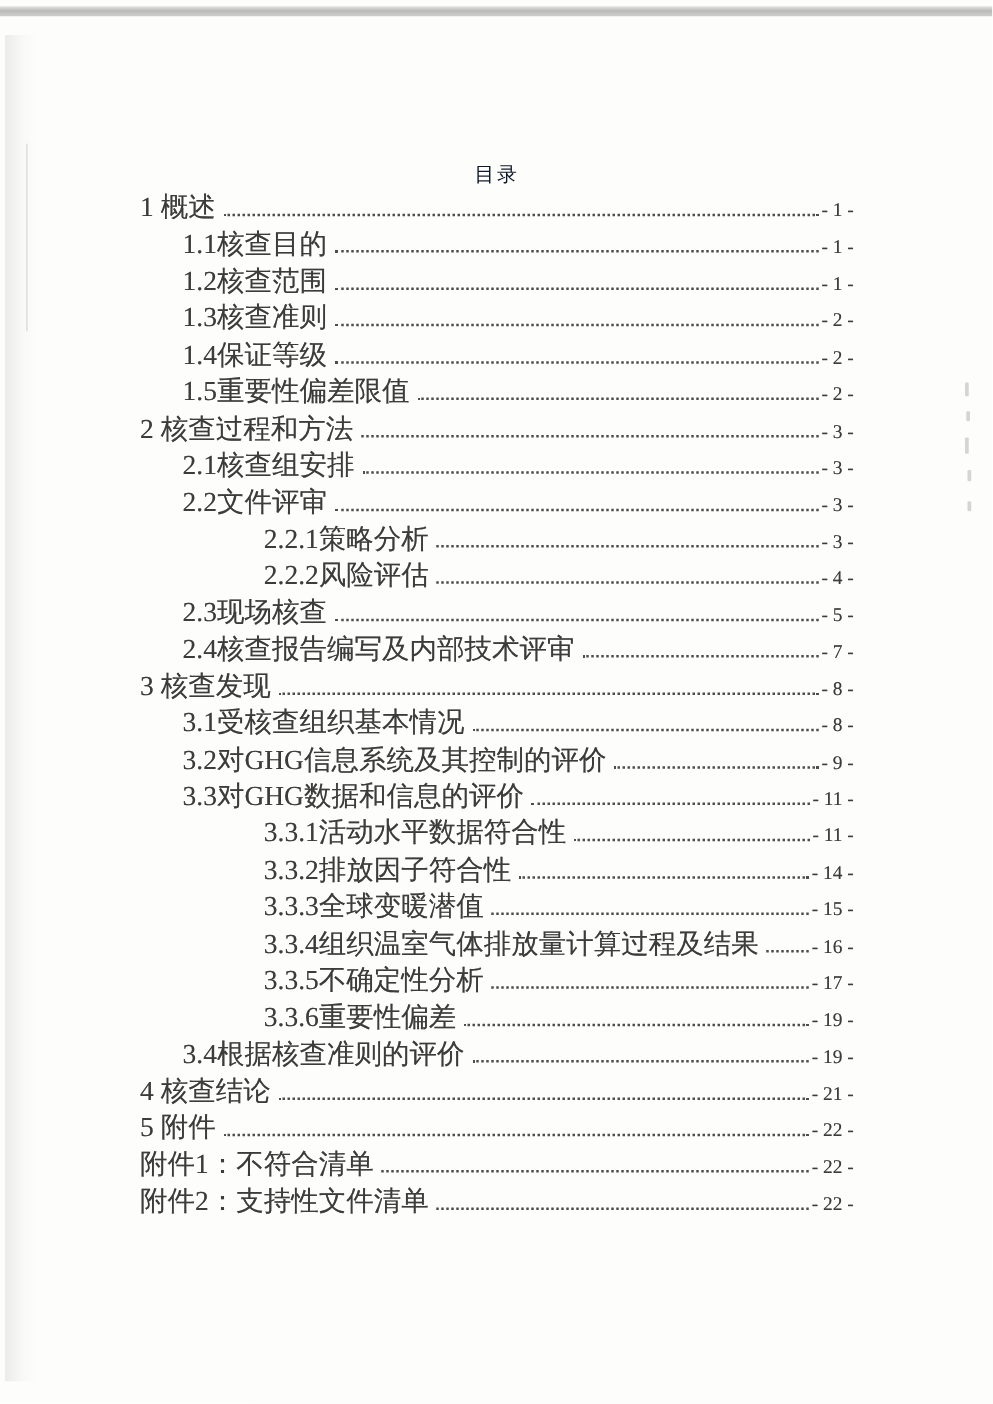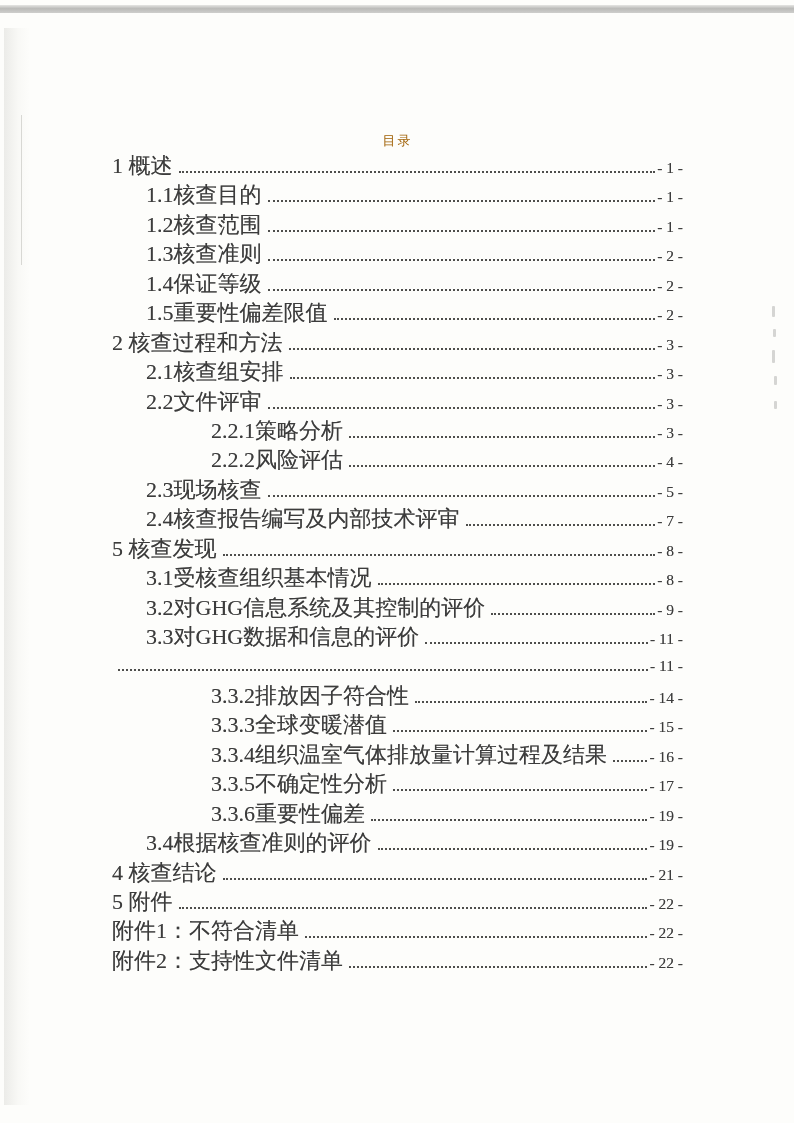--- a/index.html
+++ b/index.html
@@ -46,25 +46,25 @@
   
   .toc {
     position: absolute;
     left: 112px;
     top: 131px;
     width: 571px;
     color: #3d3d3d;
   }
   .toc-title {
     text-align: center;
-    font-size: 13px;
+    font-size: 16px;
     line-height: 20px;
     height: 20px;
     letter-spacing: 2px;
-    color: #a16207;
+    color: #0f172a;
   }
   .toc-list { margin-top: 0; }
   .row {
     display: flex;
     align-items: baseline;
     height: 29.45px;
     line-height: 29.45px;
     white-space: nowrap;
   }
   .row .label {
@@ -163,40 +163,41 @@
           <span class="label">2.3现场核查</span>
           <span class="leader"></span>
           <span class="pagenum">- 5 -</span>
         </div>
         <div class="row level2">
           <span class="label">2.4核查报告编写及内部技术评审</span>
           <span class="leader"></span>
           <span class="pagenum">- 7 -</span>
         </div>
         <div class="row level1">
-          <span class="label">5 核查发现</span>
+          <span class="label">3 核查发现</span>
           <span class="leader"></span>
           <span class="pagenum">- 8 -</span>
         </div>
         <div class="row level2">
           <span class="label">3.1受核查组织基本情况</span>
           <span class="leader"></span>
           <span class="pagenum">- 8 -</span>
         </div>
         <div class="row level2">
           <span class="label">3.2对GHG信息系统及其控制的评价</span>
           <span class="leader"></span>
           <span class="pagenum">- 9 -</span>
         </div>
         <div class="row level2">
           <span class="label">3.3对GHG数据和信息的评价</span>
           <span class="leader"></span>
           <span class="pagenum">- 11 -</span>
         </div>
         <div class="row level3">
+          <span class="label">3.3.1活动水平数据符合性</span>
           <span class="leader"></span>
           <span class="pagenum">- 11 -</span>
         </div>
         <div class="row level3">
           <span class="label">3.3.2排放因子符合性</span>
           <span class="leader"></span>
           <span class="pagenum">- 14 -</span>
         </div>
         <div class="row level3">
           <span class="label">3.3.3全球变暖潜值</span>

